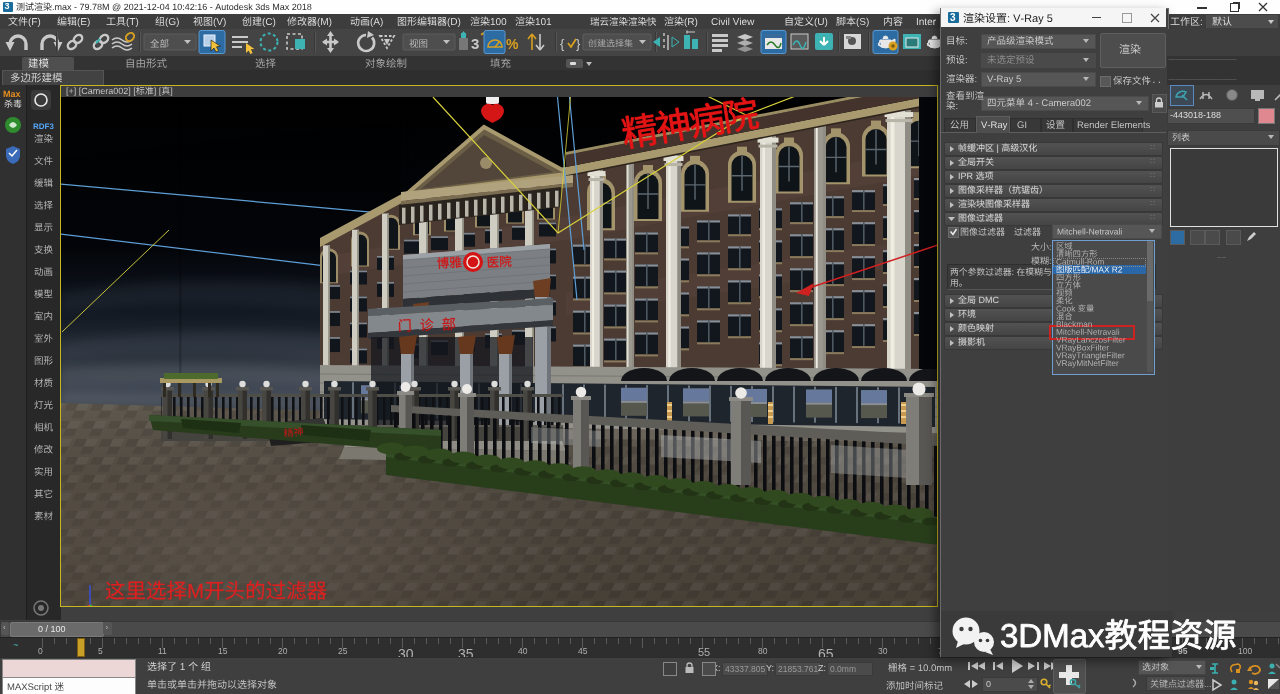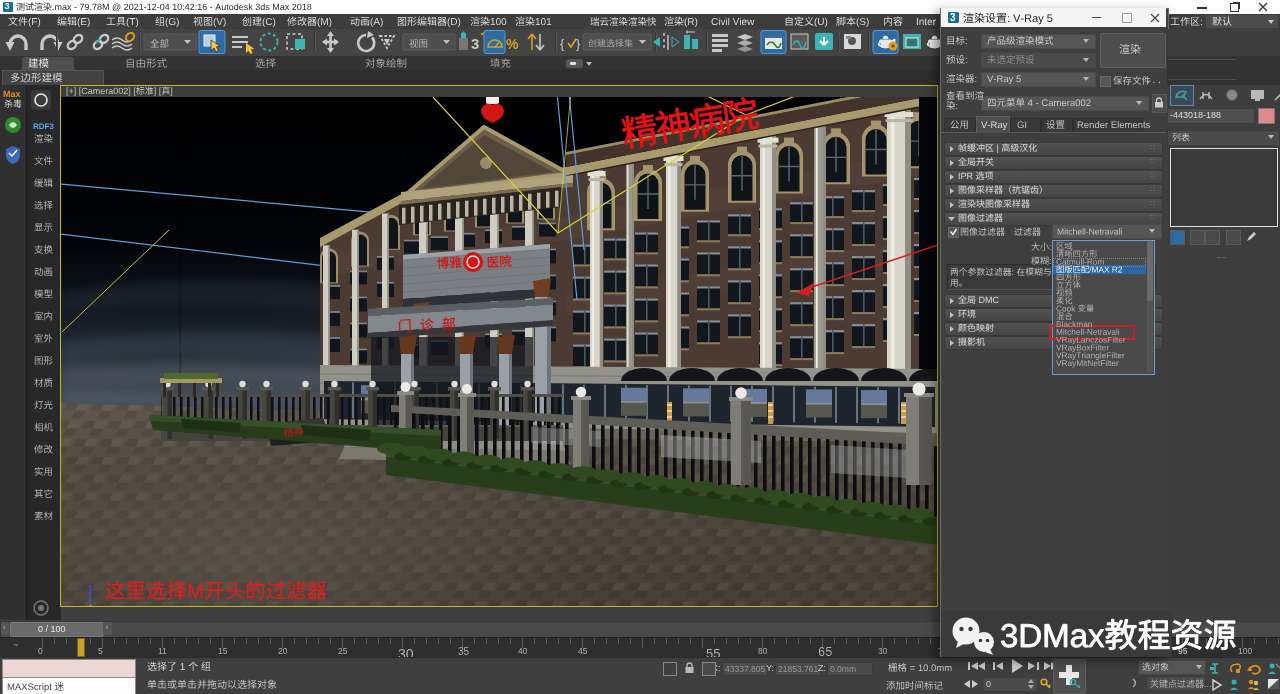--- a/index.html
+++ b/index.html
@@ -1002,27 +1002,27 @@
     <rect x="1266" y="0" width="1" height="6" fill="#5a5a5a"></rect>
     <rect x="1278" y="0" width="1" height="6" fill="#5a5a5a"></rect>
   </svg>
 <div class="tx" style="left:38px;top:646px;font-size:8.5px;color:#b0b0b0;">0</div>
 <div class="tx" style="left:98px;top:646px;font-size:8.5px;color:#b0b0b0;">5</div>
 <div class="tx" style="left:158px;top:646px;font-size:8.5px;color:#b0b0b0;">11</div>
 <div class="tx" style="left:218px;top:646px;font-size:8.5px;color:#b0b0b0;">15</div>
 <div class="tx" style="left:278px;top:646px;font-size:8.5px;color:#b0b0b0;">20</div>
 <div class="tx" style="left:338px;top:646px;font-size:8.5px;color:#b0b0b0;">25</div>
 <div class="tx" style="left:398px;top:646px;font-size:14px;color:#b0b0b0;">30</div>
-<div class="tx" style="left:458px;top:646px;font-size:10px;color:#b0b0b0;">35</div>
+<div class="tx" style="left:458px;top:646px;font-size:14px;color:#b0b0b0;">35</div>
 <div class="tx" style="left:518px;top:646px;font-size:8.5px;color:#b0b0b0;">40</div>
 <div class="tx" style="left:578px;top:646px;font-size:8.5px;color:#b0b0b0;">45</div>
 <div class="tx" style="left:638px;top:670px;font-size:13px;color:#b0b0b0;">50</div>
-<div class="tx" style="left:698px;top:646px;font-size:13px;color:#b0b0b0;margin-left:8px;">55</div>
+<div class="tx" style="left:698px;top:646px;font-size:11px;color:#b0b0b0;">55</div>
 <div class="tx" style="left:758px;top:646px;font-size:8.5px;color:#b0b0b0;">80</div>
-<div class="tx" style="left:818px;top:646px;font-size:12px;color:#b0b0b0;font-family:Liberation Mono, monospace;">65</div>
+<div class="tx" style="left:818px;top:646px;font-size:14px;color:#b0b0b0;">65</div>
 <div class="tx" style="left:878px;top:646px;font-size:8.5px;color:#b0b0b0;">30</div>
 <div class="tx" style="left:938px;top:646px;font-size:8.5px;color:#b0b0b0;">75</div>
 <div class="tx" style="left:998px;top:646px;font-size:8.5px;color:#b0b0b0;">80</div>
 <div class="tx" style="left:1058px;top:646px;font-size:8.5px;color:#b0b0b0;">85</div>
 <div class="tx" style="left:1118px;top:646px;font-size:8.5px;color:#b0b0b0;">90</div>
 <div class="tx" style="left:1178px;top:646px;font-size:8.5px;color:#b0b0b0;font-weight:bold;">95</div>
 <div class="tx" style="left:1238px;top:646px;font-size:8.5px;color:#b0b0b0;">100</div>
 <div class="abs" style="left:77px;top:638px;width:6px;height:17px;background:#c8a028;border:1px solid #806010;"></div>
 <div class="tx" style="left:13px;top:640px;font-size:9px;color:#4db3b3;">~</div>
 <div class="abs" style="left:0;top:657px;width:1280px;height:37px;background:#3f3f3f;border-top:1px solid #2c2c2c;"></div>

